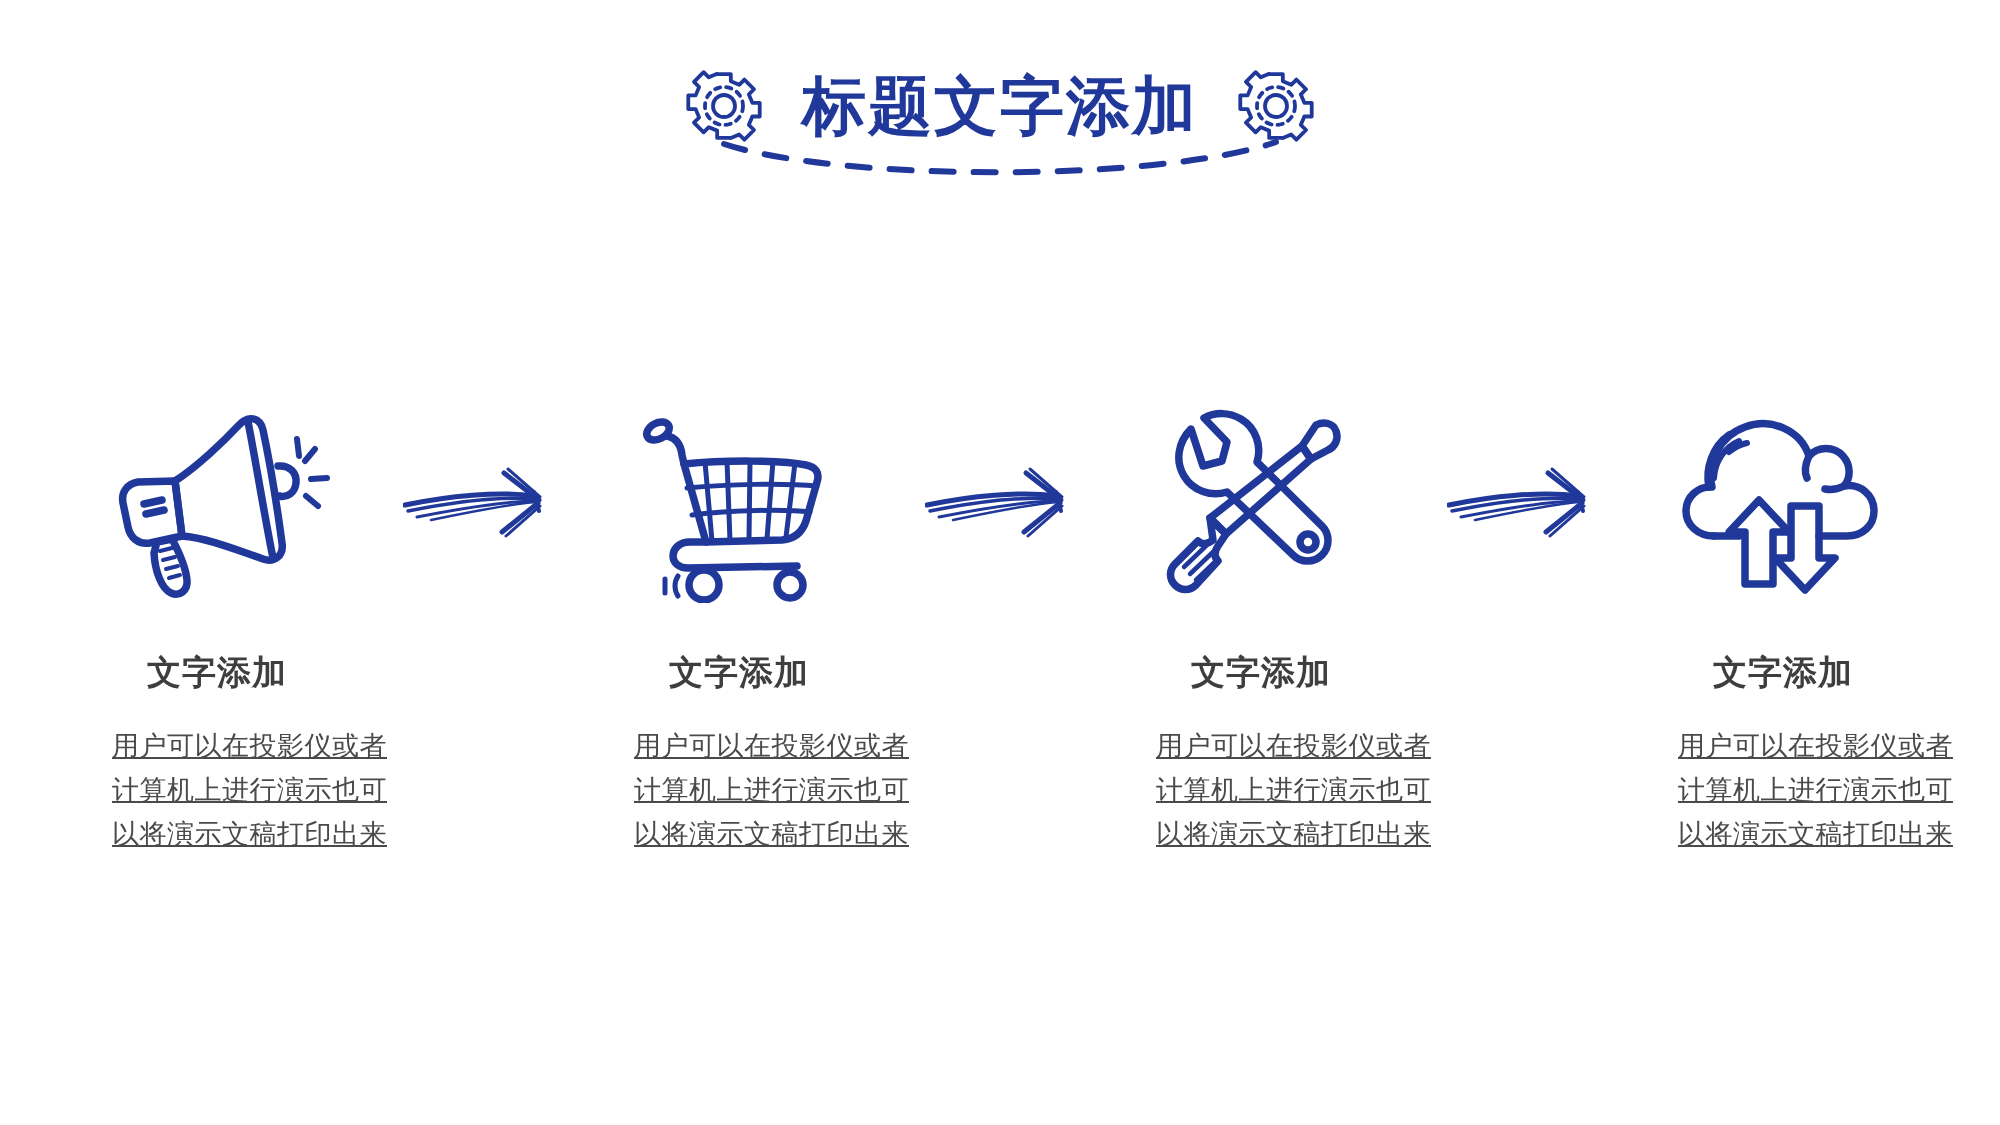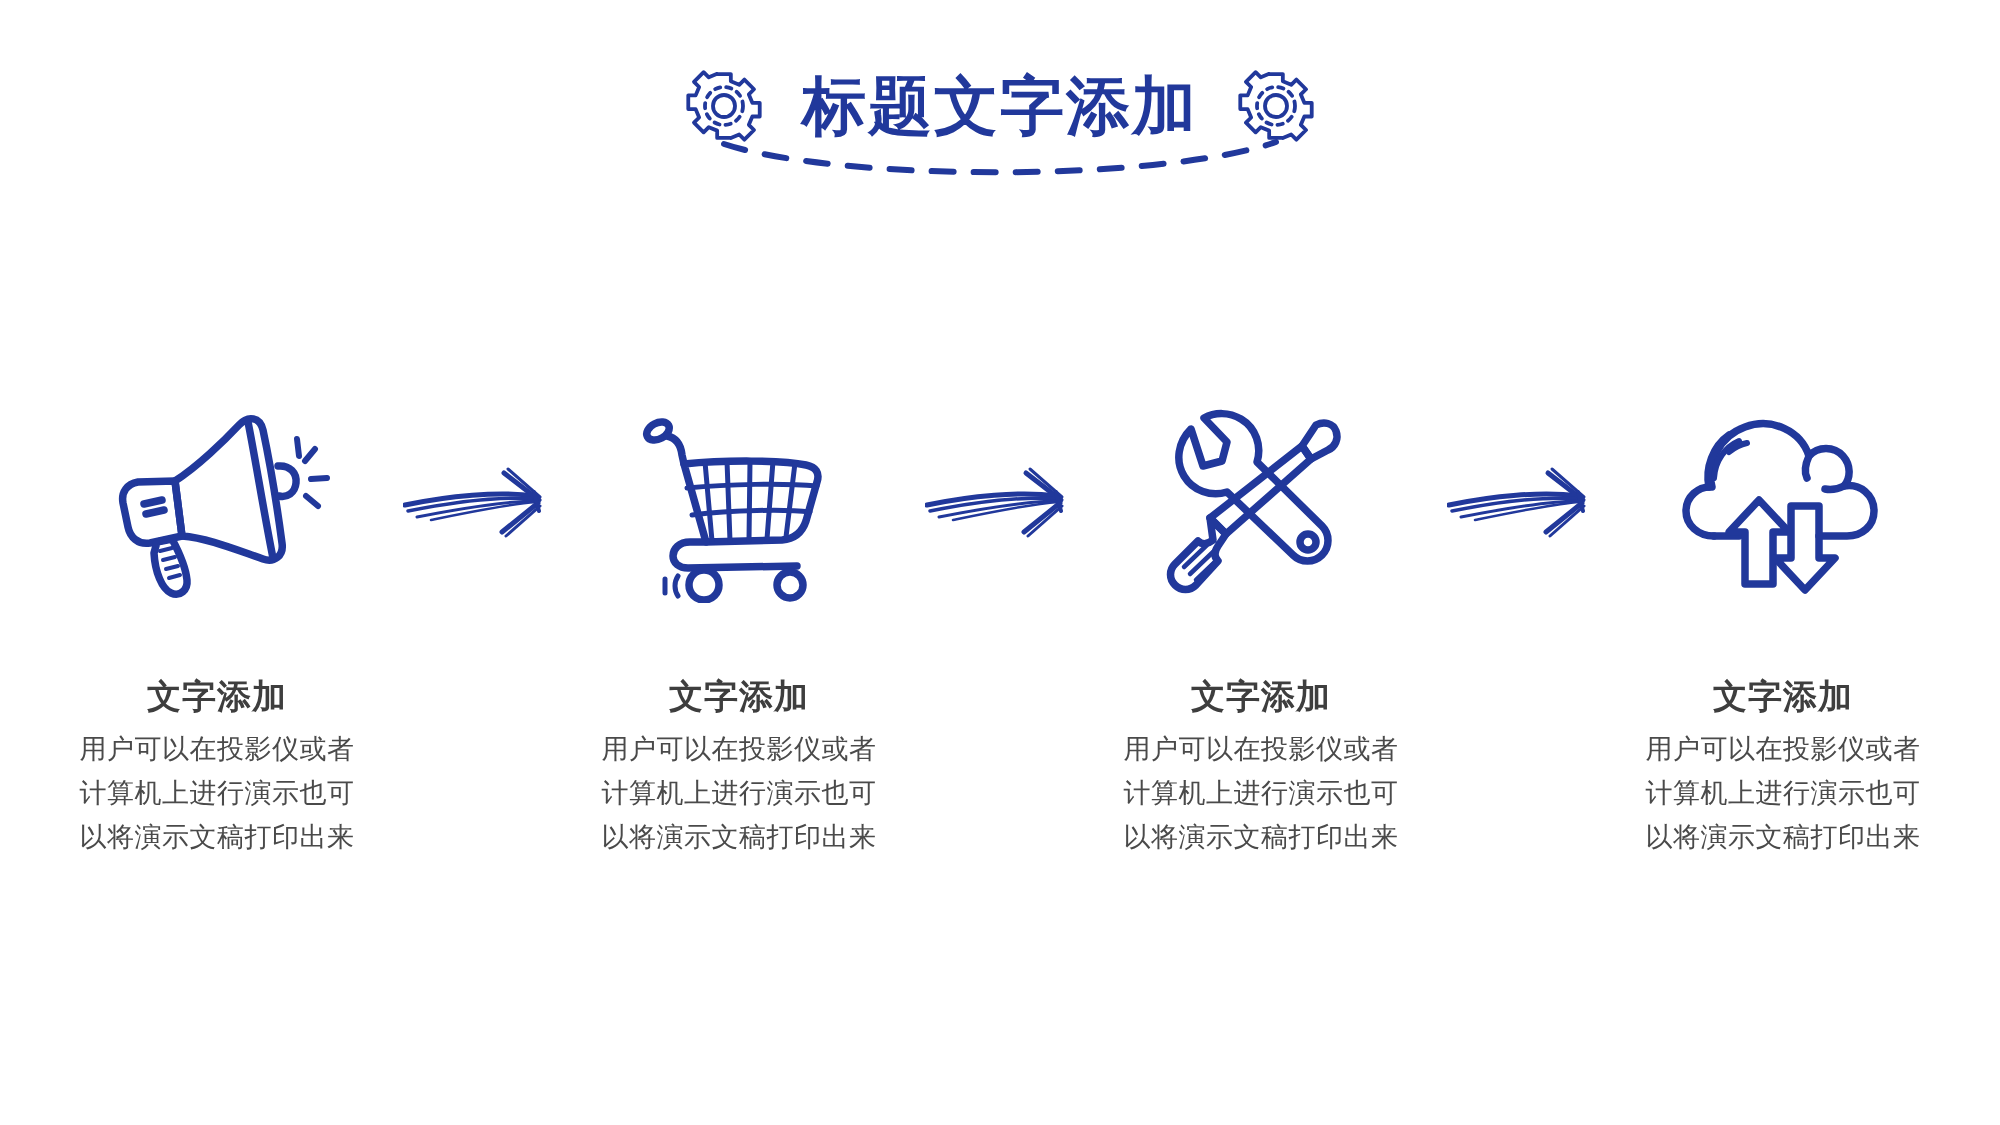--- a/index.html
+++ b/index.html
@@ -76,38 +76,39 @@
     flex:0 0 auto;
     width:150px;
     height:215px;
     display:flex;
     align-items:center;
     justify-content:center;
   }
   .arrow-cell svg{display:block;}
 
   .heading{
-    margin-top:68px;
+    margin-top:44px;
     font-size:34px;
     font-weight:bold;
     color:#3E3E3E;
     letter-spacing:1px;
     line-height:1.1;
     text-align:center;
     font-family:"Liberation Sans","DejaVu Sans",sans-serif;
   }
   .body-text{
-    margin-top:13px;
+    margin-top:34px;
     font-size:27px;
     color:#4A4A4A;
     line-height:1.62;
-    text-align:center;
+    text-align:right;
     letter-spacing:0.5px;
     width:340px;
     font-family:"Liberation Sans","DejaVu Sans",sans-serif;
+    text-decoration:underline;
   }
   .body-text .ln{display:block;white-space:nowrap;}
 </style>
 </head>
 <body>
 
 <div class="slide">
 
   <div class="title-block">
 

